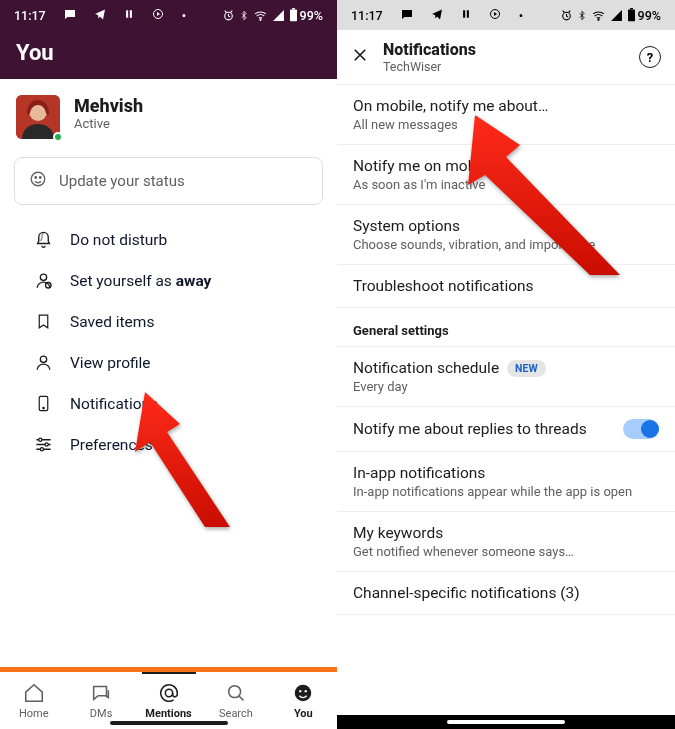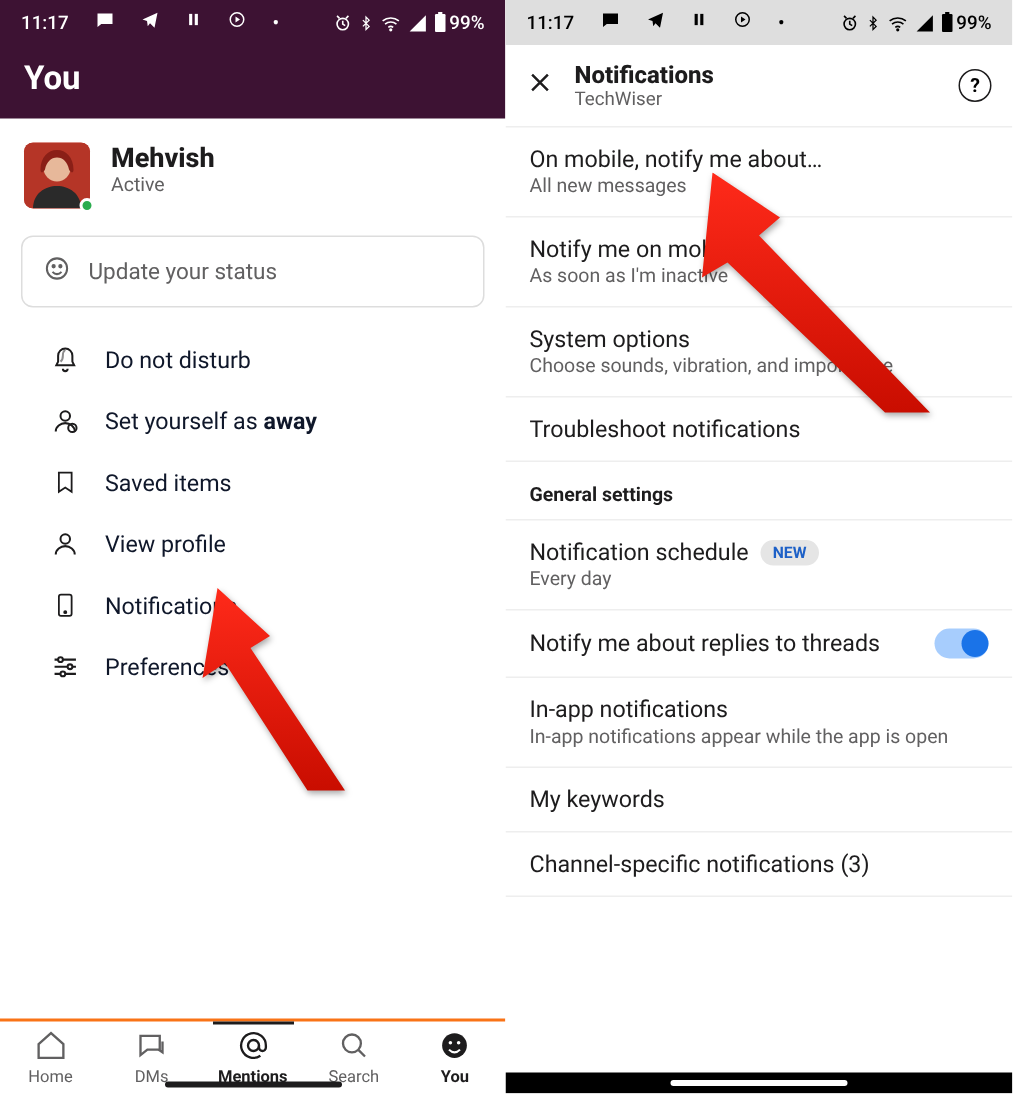--- a/index.html
+++ b/index.html
@@ -20,21 +20,21 @@
 .avatar-dot{width:10px;height:10px;border-radius:50%;background:#2bac4e;border:2px solid #fff;position:absolute;right:-3px;bottom:-3px}
 .avatar-wrap{position:relative}
 .profile-info{margin-left:14px}
 .profile-name{font-size:18px;font-weight:800;color:#1d1c1d}
 .profile-status{font-size:13px;color:#616061}
 .status-btn{margin:6px 14px 14px;border:1px solid #ddd;border-radius:8px;padding:12px 14px;display:flex;align-items:center;color:#616061;font-size:15px}
 .status-btn .smile{margin-right:12px;color:#616061}
 .menu{padding:0 0}
 .menu-item{display:flex;align-items:center;padding:11px 32px;font-size:15.5px;color:#0f172a}
 .menu-item .mi-icon{width:22px;margin-right:16px;color:#1d1c1d;display:flex;align-items:center;justify-content:center}
-.bottombar{margin-top:auto;border-top:2px solid #f97316;display:flex;height:50px}
+.bottombar{margin-top:auto;border-top:5px solid #f97316;display:flex;height:62px}
 .bb-item{flex:1;display:flex;flex-direction:column;align-items:center;justify-content:center;font-size:11px;color:#616061;gap:3px}
 .bb-item.active{color:#1d1c1d;font-weight:700}
 .bb-item.active .underline{position:absolute;width:54px;height:2px;background:#1d1c1d;top:0}
 .bb-item{position:relative}
 .bb-icon{height:22px;display:flex;align-items:center;justify-content:center}
 .titlebar-right{display:flex;align-items:center;padding:10px 14px;gap:14px}
 .titlebar-right .close{color:#1d1c1d}
 .tr-titles{flex:1}
 .tr-title{font-size:16px;font-weight:800;color:#1d1c1d}
 .tr-sub{font-size:12.5px;color:#616061}
@@ -344,20 +344,21 @@
       <div class="toggle">
           <div class="knob"></div>
         </div>
     </div>
     <div class="row">
       <div class="row-title">In-app notifications</div>
       <div class="row-sub">In-app notifications appear while the app is open</div>
     </div>
     <div class="row">
       <div class="row-title">My keywords</div>
+      <div class="row-sub">Get notified whenever someone says…</div>
     </div>
     <div class="row">
       <div class="row-title">Channel-specific notifications (3)</div>
     </div>
   </div>
 
   <div class="homebar-bg"></div>
   <div class="homebar" style="background:#fff;bottom:5px"></div>
 </div>
 

